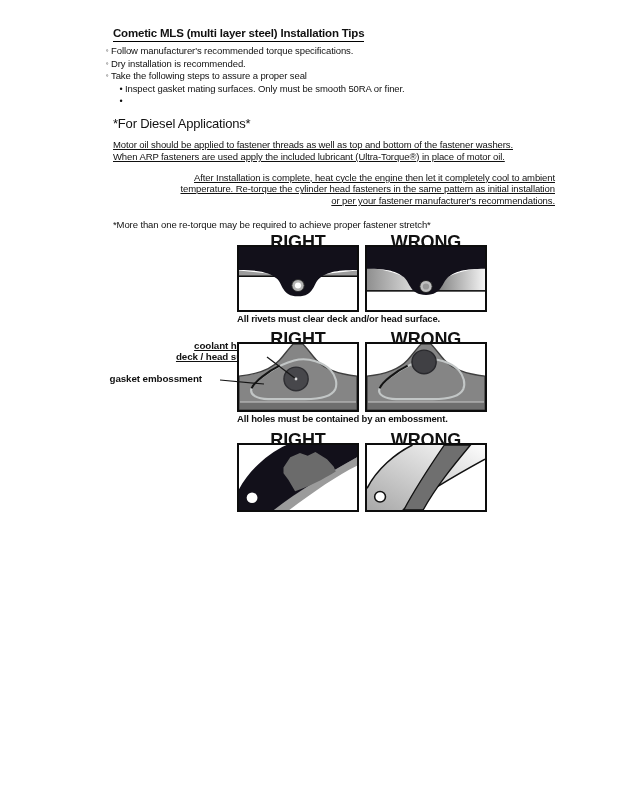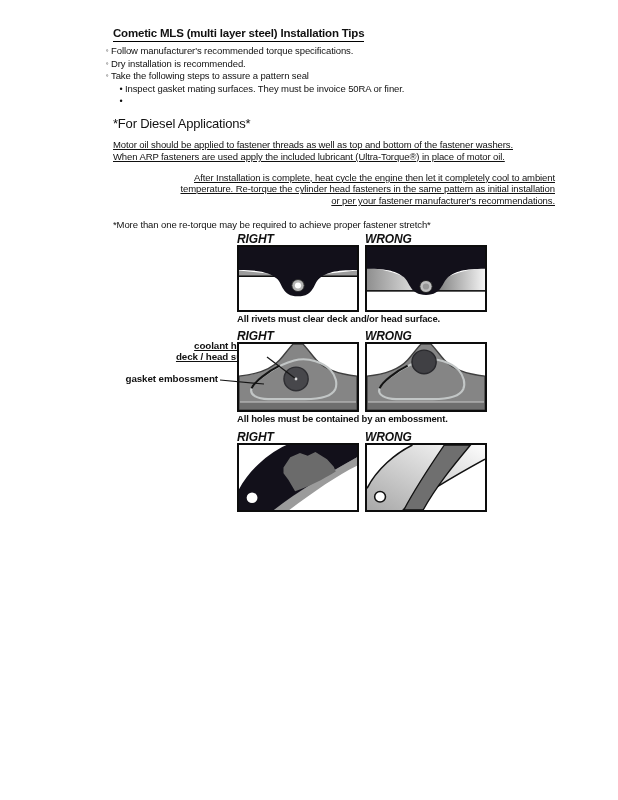--- a/index.html
+++ b/index.html
@@ -22,21 +22,21 @@
   .tip-sub { margin-left:14px; }
   .tip-sub .tip-marker { font-size:9px; }
 
   .diesel { left:113px; top:116px; width:442px; font-size:9.5px; }
   .diesel-heading { font-size:13px; font-weight:normal; letter-spacing:-0.2px; }
   .diesel p { line-height:11.8px; }
   .diesel .p1 { margin-top:8px; }
   .diesel .p2 { margin-top:9px;text-align:right; }
   .diesel .note { margin-top:12px; }
 
-  .dlabel { font-size:12px; font-weight:bold; text-align:left; width:122px;font-style:italic; }
+  .dlabel { font-size:18px; font-weight:bold; text-align:center; width:122px; }
   .dcaption { font-size:9.5px; font-weight:bold; letter-spacing:-0.15px; line-height:10.5px;text-align:right; }
   .dbox { width:122px; border:2px solid #0d0d0d; background:#fff; }
   .dbox svg { display:block; width:100%; height:100%; }
   .h67 { height:67px; } .h70 { height:70px; } .h69 { height:69px; }
   .dannot { font-size:9.8px; font-weight:bold; line-height:10.8px; text-align:right; }
   .overlay { pointer-events:none; }
 
   .legal { left:105px; top:573px; width:413px; font-size:5.2px; line-height:6.3px; color:#2b2b2b; letter-spacing:0; }
   .legal-heading { font-weight:bold; font-size:5.4px; margin-bottom:6px; }
   .legal p { margin-bottom:6px; }
@@ -54,25 +54,25 @@
     <div class="tip-row">
       <span class="tip-marker">◦</span>
       <span>Follow manufacturer's recommended torque specifications.</span>
     </div>
     <div class="tip-row">
       <span class="tip-marker">◦</span>
       <span>Dry installation is recommended.</span>
     </div>
     <div class="tip-row">
       <span class="tip-marker">◦</span>
-      <span>Take the following steps to assure a pattern seal</span>
+      <span>Take the following steps to assure a proper seal</span>
     </div>
     <div class="tip-row tip-sub">
       <span class="tip-marker">•</span>
-      <span>Inspect gasket mating surfaces.  They must be invoice 50RA or finer.</span>
+      <span>Inspect gasket mating surfaces.  Only must be smooth 50RA or finer.</span>
     </div>
     <div class="tip-row tip-sub">
       <span class="tip-marker">•</span>
     </div>
   </div>
 
   <div class="abs diesel">
     <div class="diesel-heading">*For Diesel Applications*</div>
     <p class="p1 preline">Motor oil should be applied to fastener threads as well as top and bottom of the fastener washers.
 When ARP fasteners are used apply the included lubricant (Ultra-Torque®) in place of motor oil.</p>
@@ -119,21 +119,21 @@
     </svg>
   </div>
 
   <div class="abs dcaption" style="left:237px; top:314px;">All rivets must clear deck and/or head surface.</div>
 
   <div class="abs dlabel" style="left:237px; top:329px;">RIGHT</div>
   <div class="abs dlabel" style="left:365px; top:329px;">WRONG</div>
 
   <div class="abs dannot preline" style="left:120px; top:341px; width:145px;">coolant hole on
 deck / head surface</div>
-  <div class="abs dannot" style="left:100px; top:374px; width:118px;">gasket embossment</div>
+  <div class="abs dannot" style="left:84px; top:374px; width:118px;">gasket embossment</div>
 
   <div class="abs dbox h70" style="left:237px; top:342px;">
     <svg viewBox="0 0 122 70" preserveAspectRatio="none">
       <rect width="122" height="70" fill="#ffffff"></rect>
       <path d="M0,34 C22,32 34,26 42,17 C48,10 52,4 56,0 L66,0 C70,4 74,10 80,17 C88,26 100,32 122,34 L122,70 L0,70 Z" fill="#858585" stroke="#3f3f3f" stroke-width="1.4"></path>
       <rect x="1" y="62" width="120" height="7" fill="#6f6f6f"></rect>
       <line x1="1" y1="61.5" x2="121" y2="61.5" stroke="#c8c8c8" stroke-width="1"></line>
       <path d="M13,47 C17,38 40,22 57,17.5 C72,13.5 88,20 95,28 C100,34 102,42 99.5,48 C96,55.5 86,58.5 68,58.5 L30,58.5 C19,58.5 10.5,54 13,47 Z" fill="none" stroke="#c2c6c6" stroke-width="2.2"></path>
       <path d="M13,47 C16,40 30,29 42,23" fill="none" stroke="#141414" stroke-width="2.2"></path>
       <circle cx="59" cy="37" r="12.5" fill="#47474b" stroke="#2e2e32" stroke-width="1.5"></circle>

